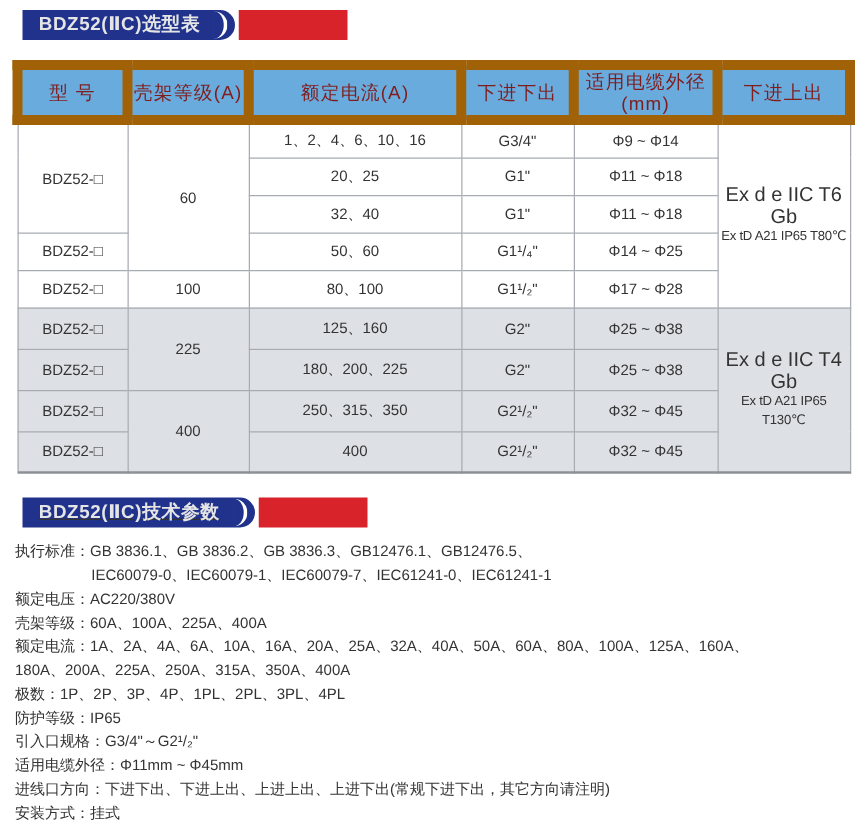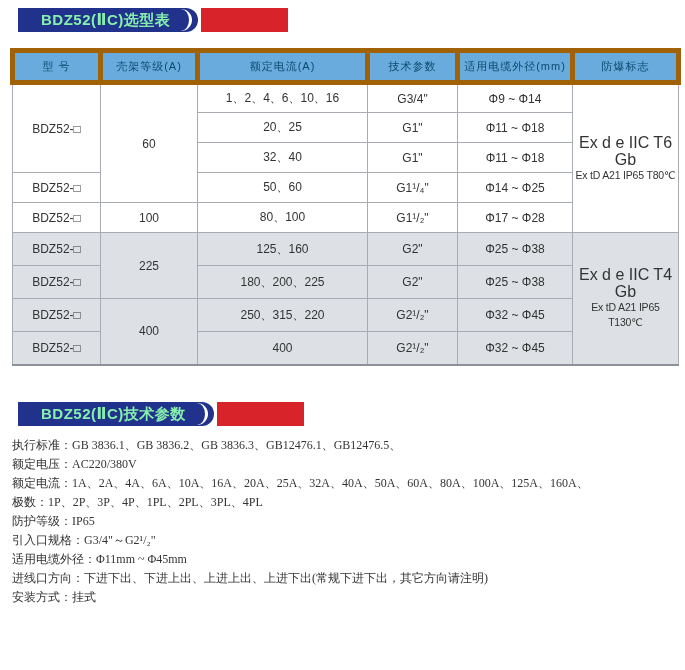--- a/index.html
+++ b/index.html
@@ -7,30 +7,30 @@
   body {
     font-family: "Liberation Sans", "DejaVu Sans", sans-serif;
     color: #333333;
     height: 670px;
     overflow: hidden;
   }
 
   
   .banner { display: flex; align-items: center; height: 24px; margin-left: 18px; }
   .banner.first { margin-top: 8px; }
-  .banner.second { margin-top: 36px; }
+  .banner.second { margin-top: 19px; text-decoration: underline; }
   .banner-title {
     position: relative;
     background: #20328c;
-    color: #86efac;
+    color: #e5e5e5;
     font-size: 15px;
     font-weight: bold;
     line-height: 24px;
     height: 24px;
-    padding: 0 28px 0 23px;
+    padding: 0 28px 0 13px;
     border-radius: 0 12px 12px 0;
     letter-spacing: 0.5px;
     white-space: nowrap;
   }
   .banner-arc {
     position: absolute;
     right: 6px; top: 1px;
     width: 11px; height: 22px;
     border-right: 3px solid #ffffff;
     border-radius: 0 11px 11px 0;
@@ -42,42 +42,42 @@
   table.sel {
     border-collapse: collapse;
     table-layout: fixed;
     width: 666px;
     text-align: center;
     font-size: 12px;
     border-bottom: 2px solid #8d9196;
   }
   table.sel thead th {
     background: #6aabdd;
-    color: #0c4a6e;
+    color: #7f1d1d;
     font-weight: normal;
-    font-size: 11px;
+    font-size: 15px;
     height: 32px;
-    border: 5px solid #a16207;
+    border: 8px solid #a16207;
     letter-spacing: 1px;
   }
   table.sel tbody td {
     border: 1px solid #a8acb2;
     height: 30px;
     background: #ffffff;
     padding: 2px;
     margin-top: 28px;
   }
   table.sel tbody tr.gray td { background: #dde0e4; height: 33px; }
   table.sel tbody tr.gray + tr.gray td { border-top-color: #c6cacf; }
   .ex-line1 { font-size: 16px; line-height: 17px; }
   .ex-line2 { font-size: 10.5px; line-height: 15px; letter-spacing: -0.2px; }
 
   
   .params { margin: 10px 0 0 12px; font-size: 12px; line-height: 19px; }
-  .params .line { white-space: nowrap; font-family: Liberation Serif, serif; }
+  .params .line { white-space: nowrap; }
   .params .line.indent { padding-left: 61px; }
 </style>
 </head>
 <body>
 
 <div class="banner first">
   <div class="banner-title">BDZ52(ⅡC)选型表<span class="banner-arc"></span></div>
 
   <div class="banner-red"></div>
 </div>
@@ -90,23 +90,23 @@
         <col style="width:170px">
       <col style="width:90px">
         <col style="width:115px">
         <col style="width:106px">
     </colgroup>
     <thead>
       <tr>
         <th>型 号</th>
         <th>壳架等级(A)</th>
         <th>额定电流(A)</th>
-        <th>技术参数</th>
+        <th>下进下出</th>
         <th>适用电缆外径(mm)</th>
-        <th>防爆标志</th>
+        <th>下进上出</th>
       </tr>
     </thead>
     <tbody>
       <tr>
         <td rowspan="3">BDZ52-□</td>
         <td rowspan="4">60</td>
         <td>1、2、4、6、10、16</td>
         <td>G3/4"</td>
         <td>Φ9 ~ Φ14</td>
         <td rowspan="5">
@@ -150,42 +150,45 @@
       </tr>
       <tr class="gray">
         <td>BDZ52-□</td>
         <td>180、200、225</td>
         <td>G2"</td>
         <td>Φ25 ~ Φ38</td>
       </tr>
       <tr class="gray">
         <td>BDZ52-□</td>
         <td rowspan="2">400</td>
-        <td>250、315、220</td>
+        <td>250、315、350</td>
         <td>G2¹/₂"</td>
         <td>Φ32 ~ Φ45</td>
       </tr>
       <tr class="gray">
         <td>BDZ52-□</td>
         <td>400</td>
         <td>G2¹/₂"</td>
         <td>Φ32 ~ Φ45</td>
       </tr>
     </tbody>
   </table>
 </div>
 
 <div class="banner second">
   <div class="banner-title">BDZ52(ⅡC)技术参数<span class="banner-arc"></span></div>
   <div class="banner-red"></div>
 </div>
 
 <div class="params">
   <div class="line">执行标准：GB 3836.1、GB 3836.2、GB 3836.3、GB12476.1、GB12476.5、</div>
+  <div class="line indent">IEC60079-0、IEC60079-1、IEC60079-7、IEC61241-0、IEC61241-1</div>
   <div class="line">额定电压：AC220/380V</div>
+  <div class="line">壳架等级：60A、100A、225A、400A</div>
   <div class="line">额定电流：1A、2A、4A、6A、10A、16A、20A、25A、32A、40A、50A、60A、80A、100A、125A、160A、</div>
+  <div class="line">180A、200A、225A、250A、315A、350A、400A</div>
   <div class="line">极数：1P、2P、3P、4P、1PL、2PL、3PL、4PL</div>
   <div class="line">防护等级：IP65</div>
   <div class="line">引入口规格：G3/4"～G2¹/₂"</div>
   <div class="line">适用电缆外径：Φ11mm ~ Φ45mm</div>
   <div class="line">进线口方向：下进下出、下进上出、上进上出、上进下出(常规下进下出，其它方向请注明)</div>
   <div class="line">安装方式：挂式</div>
 </div>
 
 </body></html>

